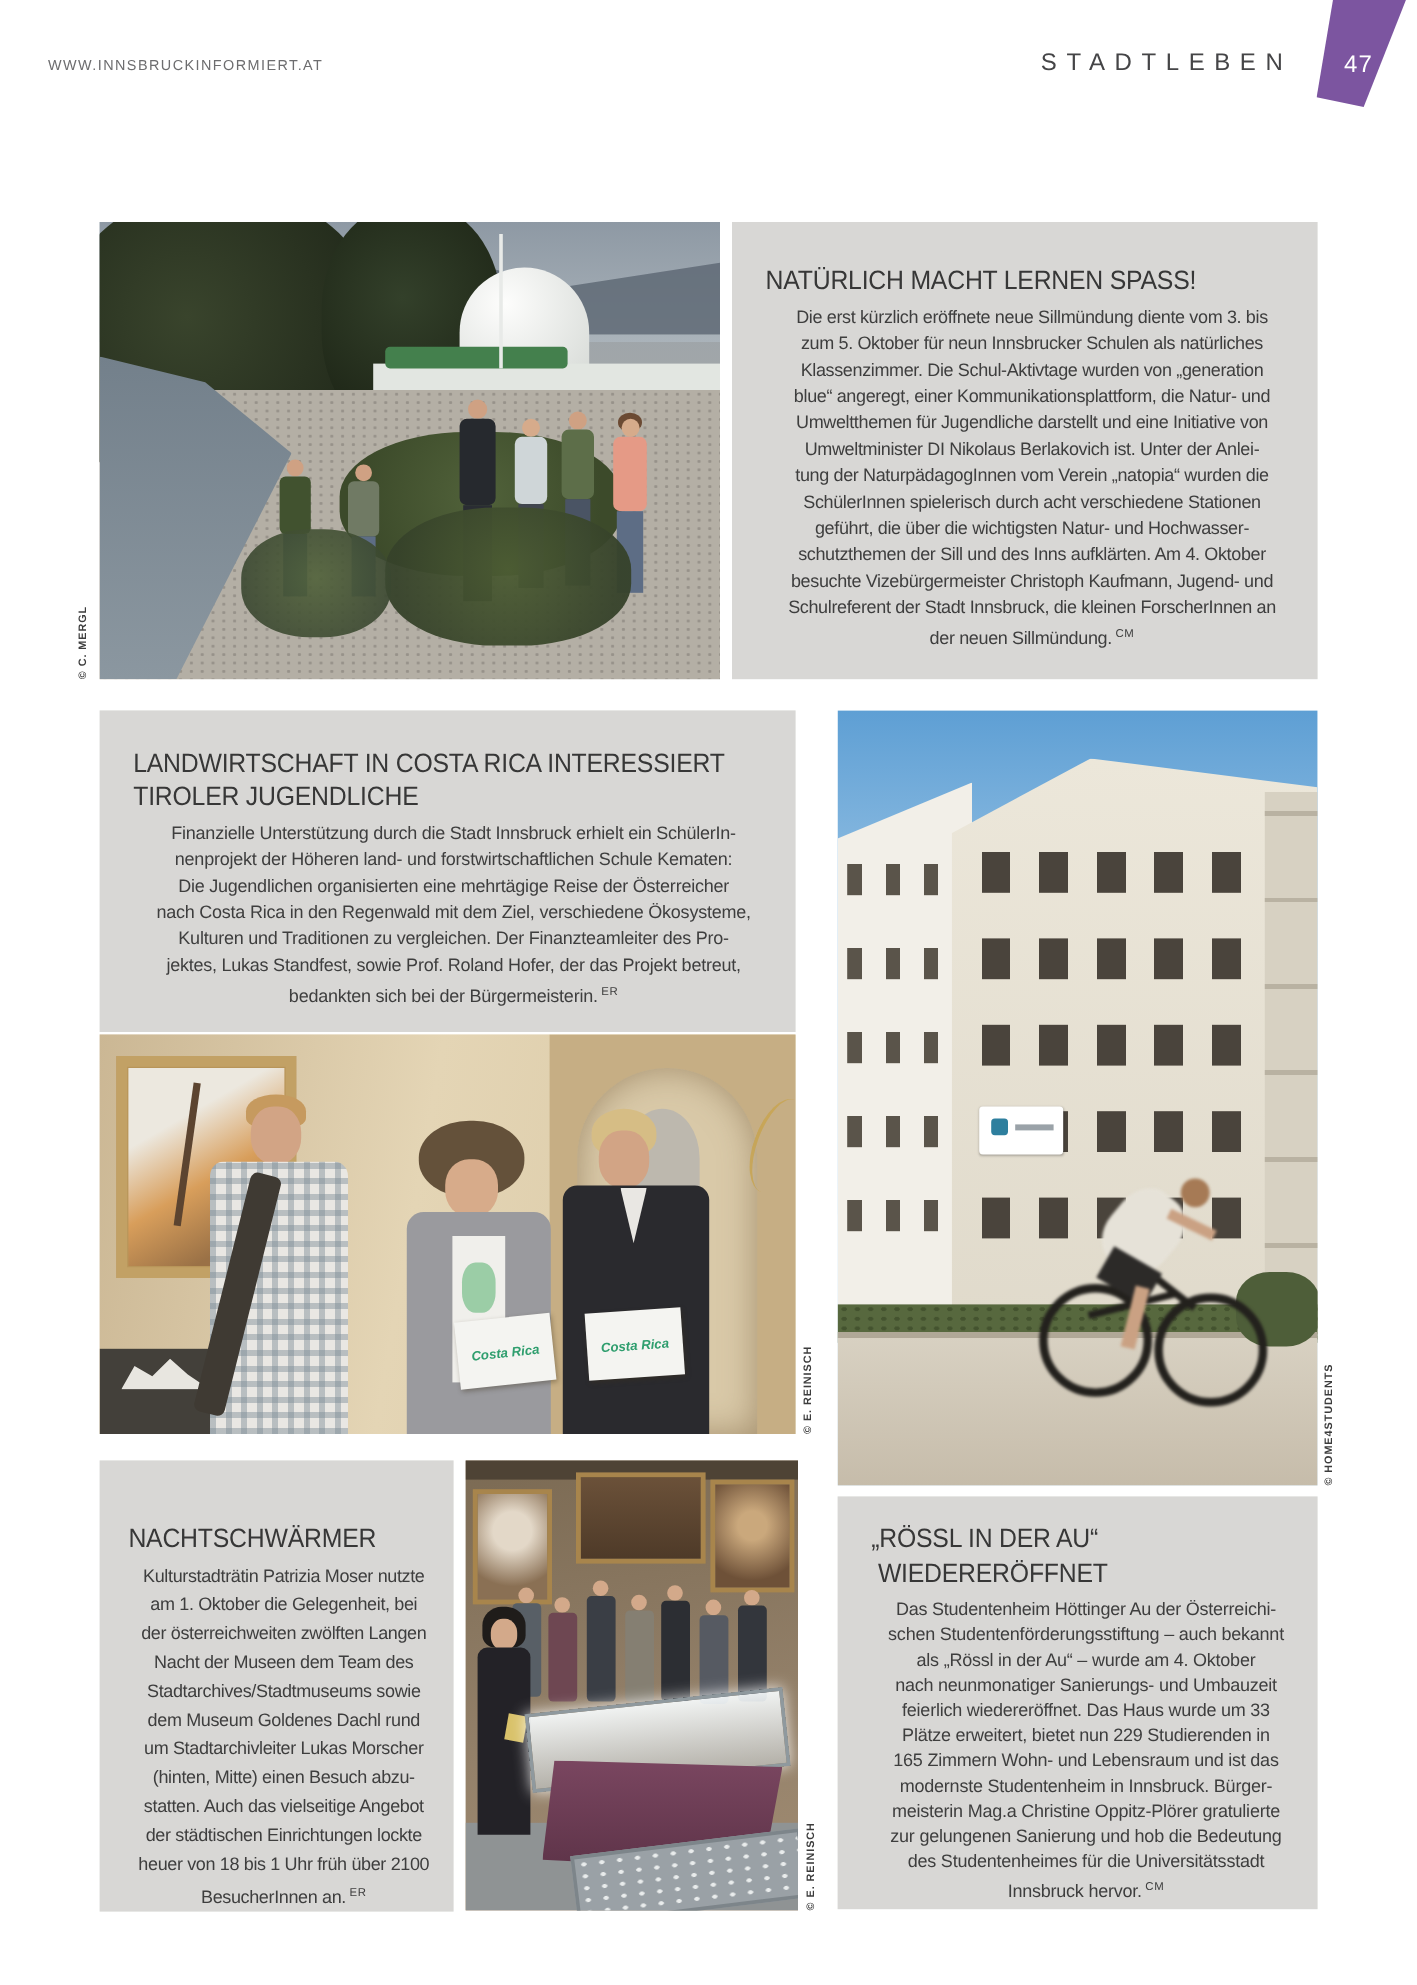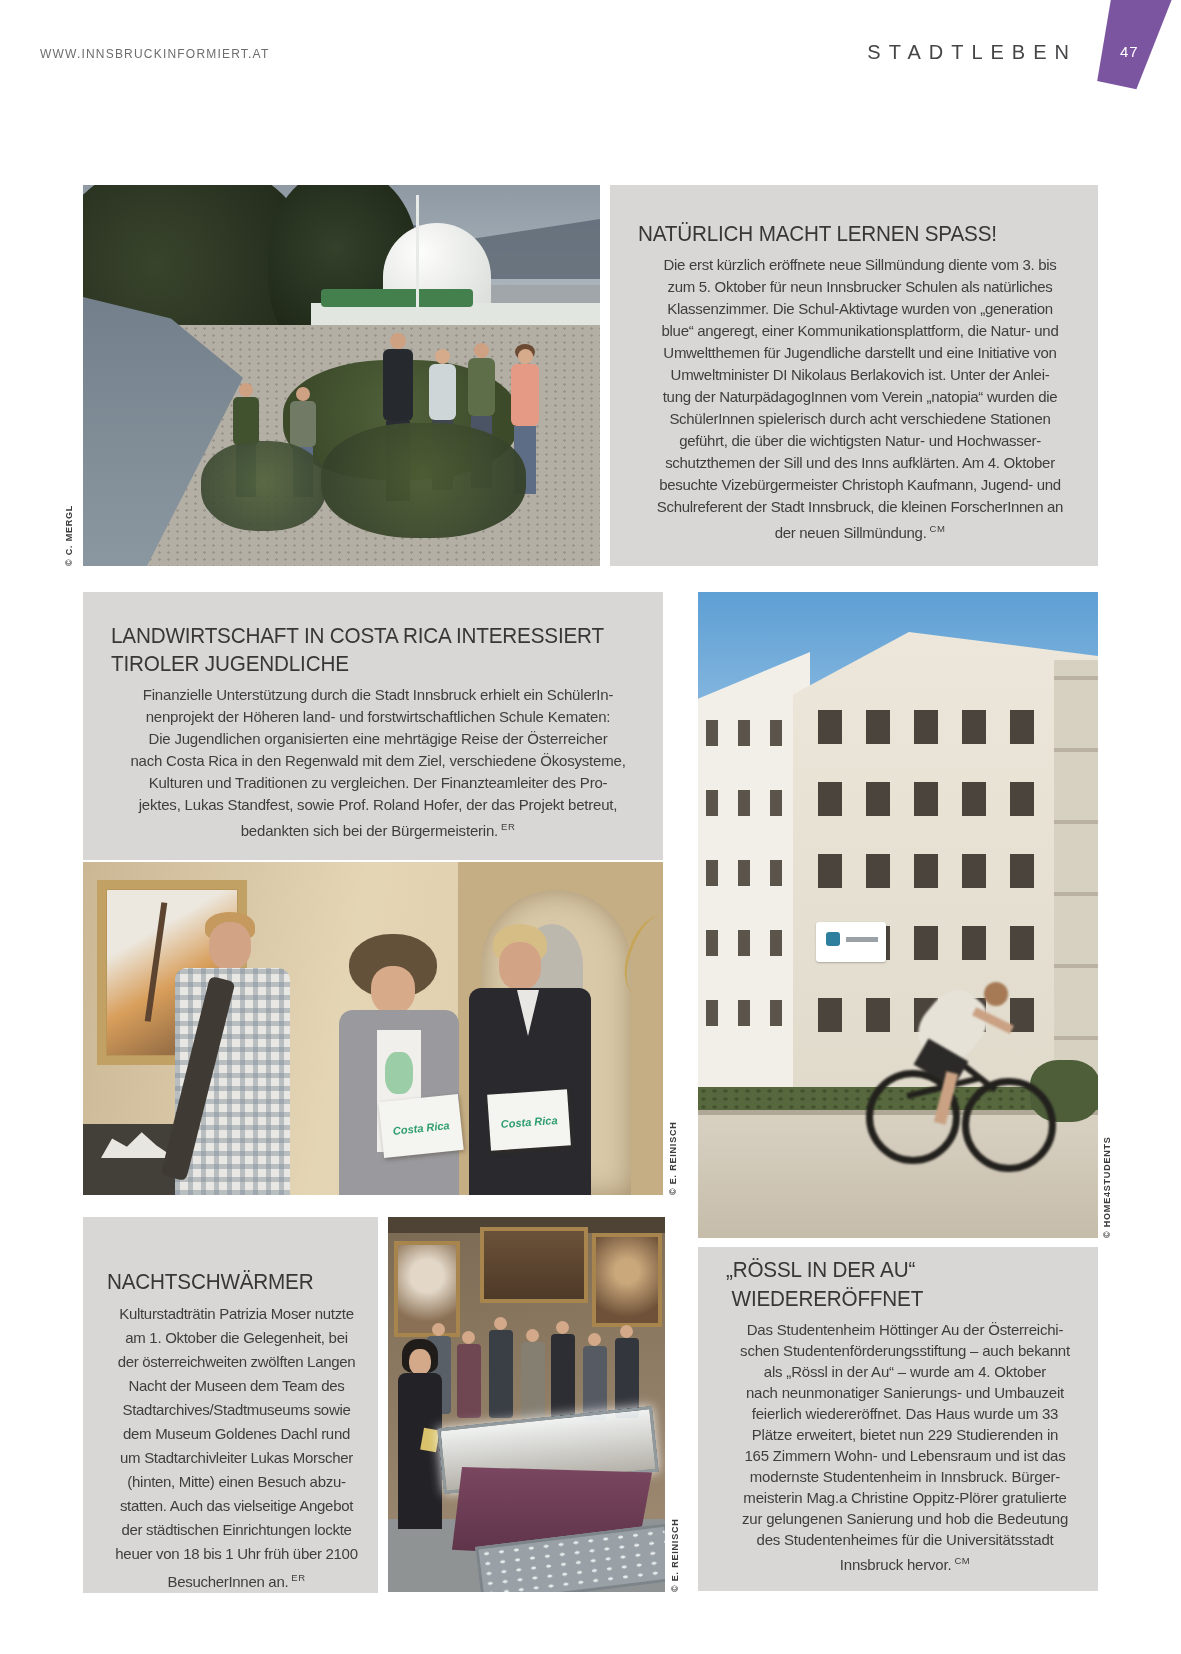--- a/index.html
+++ b/index.html
@@ -4,34 +4,34 @@
 <style>
   html,body{margin:0;padding:0;background:#fff;}
   .page{position:relative;width:1181px;height:1654px;background:#fff;overflow:hidden;
         font-family:"Liberation Sans",sans-serif;margin:0 auto;}
   .ab{position:absolute;display:block;font-style:normal;}
   
   .header-url{position:absolute;left:40px;top:47px;font-size:12px;letter-spacing:1.2px;color:#6d6d6f;}
   .header-section{position:absolute;right:104px;top:41px;font-size:20px;letter-spacing:8px;color:#454547;}
   .page-tab{position:absolute;left:1094px;top:0;width:80px;height:92px;background:#7c55a0;
             clip-path:polygon(21% 0,97% 0,53% 97%,4% 88%);}
-  .page-tab .num{position:absolute;left:26px;top:43px;color:#fff;font-size:15px;letter-spacing:1px;}
+  .page-tab .num{position:absolute;left:26px;top:43px;color:#fff;font-size:20px;letter-spacing:1px;}
   
   .gbox{position:absolute;background:#d8d7d5;box-sizing:border-box;}
   .gbox .title{margin:0 0 6px 0;font-size:22px;font-weight:400;color:#373737;line-height:29px;
                letter-spacing:-0.2px;white-space:pre-wrap;transform:scaleX(.94);transform-origin:0 0;}
   .gbox .body{font-size:15px;color:#3e3e3e;line-height:22px;letter-spacing:-0.2px;white-space:pre-wrap;text-align:center;}
   .sup{font-size:9.5px;vertical-align:6px;letter-spacing:.5px;margin-left:3px;color:#3e3e3e;}
   #box-lernen{left:610px;top:185px;width:488px;height:381px;padding:34px 16px 0 28px;}
   #box-lernen .body{letter-spacing:-0.3px;}
   #box-costa{left:83px;top:592px;width:580px;height:268px;padding:30px 18px 0 28px;}
   #box-costa .title{line-height:28px;}
   #box-nacht{left:83px;top:1217px;width:295px;height:376px;padding:50px 12px 0 24px;}
   #box-nacht .body{line-height:24px;letter-spacing:-0.3px;}
-  #box-roessl{left:698px;top:1247px;width:400px;height:344px;padding:8px 14px 0 28px;}
+  #box-roessl{left:698px;top:1247px;width:400px;height:344px;padding:20px 14px 0 28px;}
   #box-roessl .body{line-height:21px;}
   
   .photo{position:absolute;overflow:hidden;}
   #photo-sill{left:83px;top:185px;width:517px;height:381px;background:linear-gradient(#98a2ab,#b4afa5);}
   #photo-costa{left:83px;top:862px;width:580px;height:333px;background:linear-gradient(100deg,#cbb794,#e4d5b5 45%,#d8c7a3);}
   #photo-building{left:698px;top:592px;width:400px;height:646px;background:#dcebf5;}
   #photo-museum{left:388px;top:1217px;width:277px;height:375px;background:linear-gradient(170deg,#7b6a53,#94816a 60%,#a18c72);}
   
   .credit{position:absolute;transform:rotate(-90deg);transform-origin:0 0;font-size:9px;font-weight:bold;
           letter-spacing:.8px;color:#3c3c3c;white-space:nowrap;}

